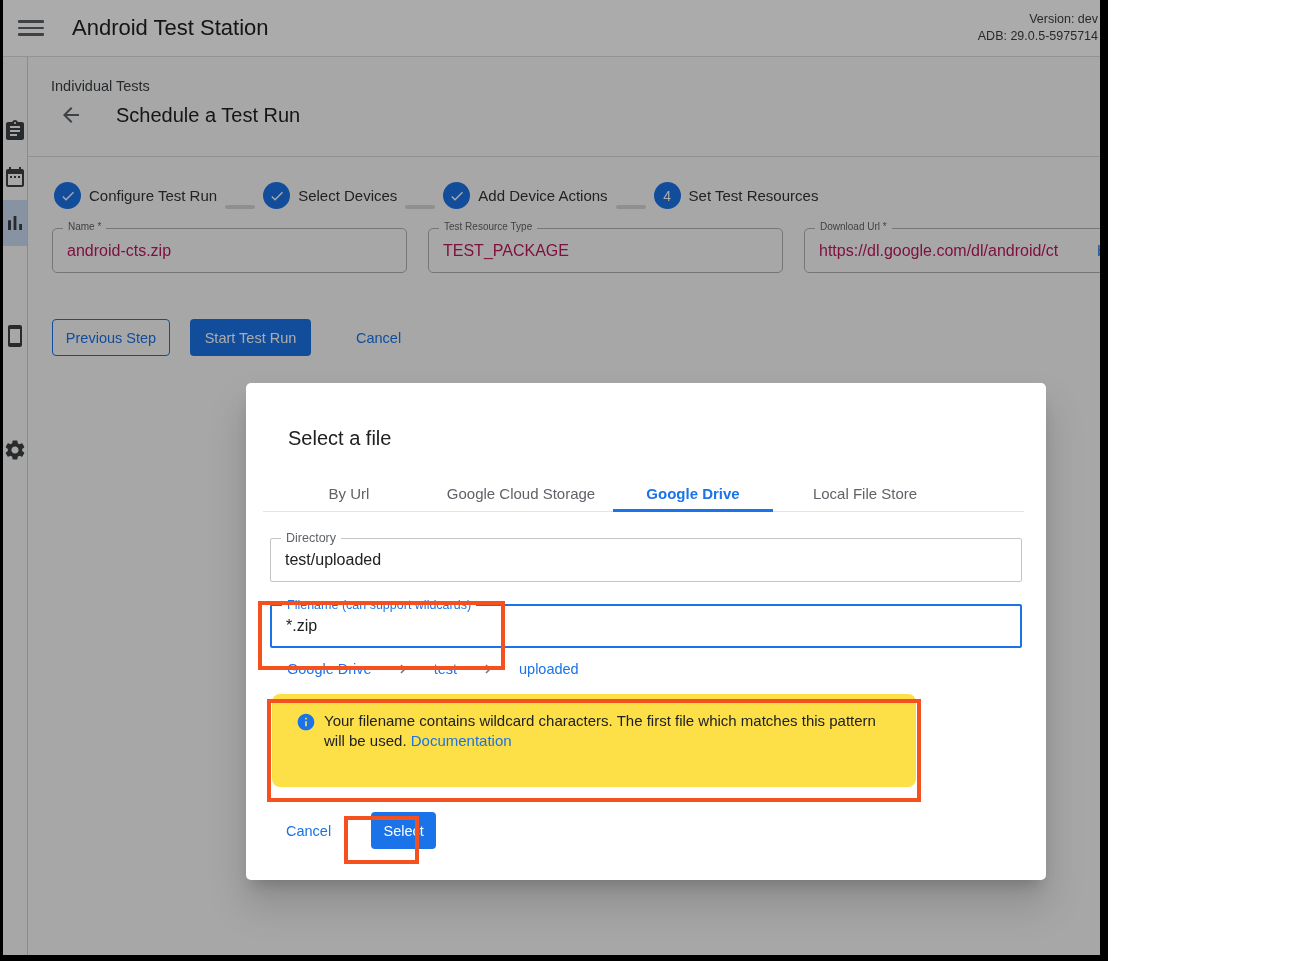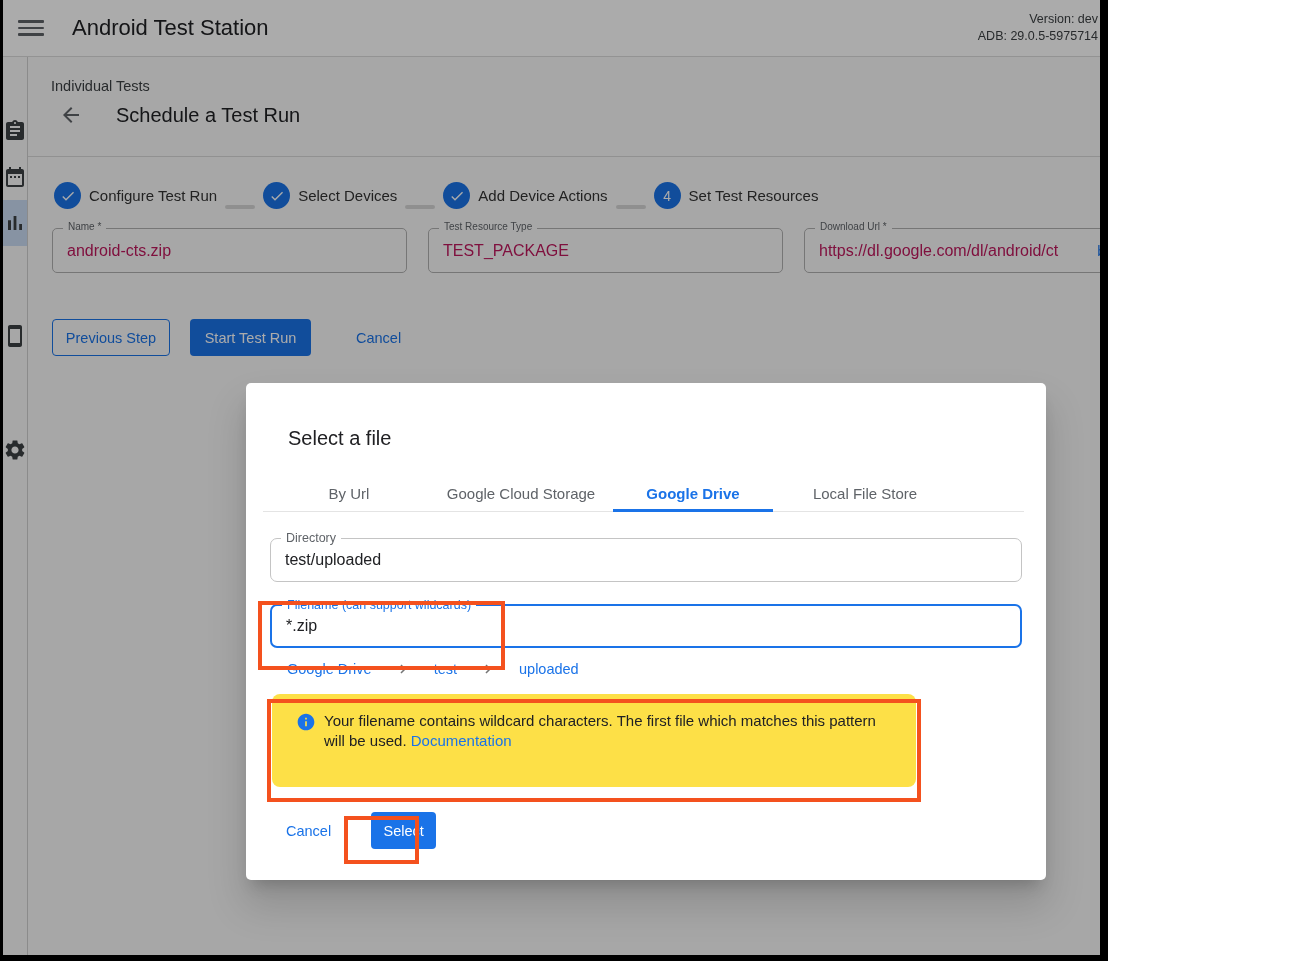--- a/index.html
+++ b/index.html
@@ -68,21 +68,21 @@
   .modal-title { margin:44px 0 0 42px; font-size:20px; color:#212124; }
 
   .tabs-wrap { margin:25px 22px 0 17px; border-bottom:1px solid #e4e4e4; display:flex; }
   .tab { width:172px; height:36px; display:flex; align-items:center; justify-content:center;
          font-size:15px; color:#5f6368; cursor:pointer; position:relative; }
   .tab.active { color:#1a73e8; font-weight:bold; }
   .tab.active::after { content:""; position:absolute; left:6px; right:6px; bottom:-1px; height:3px;
                        background:#1a73e8; }
 
   .mfield { position:relative; margin:26px 24px 0 24px; height:44px; border:1px solid #c4c4c4;
-            border-radius:7px; display:flex; align-items:center; padding:0 14px; }
+            border-radius:2px; display:flex; align-items:center; padding:0 14px; }
   .mfield .flabel { position:absolute; top:-8px; left:10px; background:#fff; padding:0 5px;
                     font-size:12.5px; color:#5f6368; white-space:nowrap; }
   .mfield input { border:none; outline:none; font-size:16px; color:#202124; width:100%;
                   font-family:inherit; background:transparent; }
   .mfield.focused { border:2px solid #1a73e8; margin-top:22px; }
   .mfield.focused .flabel { color:#1a73e8; }
 
   .breadcrumb { display:flex; align-items:center; margin:12px 0 0 41px; font-size:14.5px; }
   .crumb { color:#1a73e8; cursor:pointer; }
   .crumb-sep { margin:0 22px; display:flex; }

